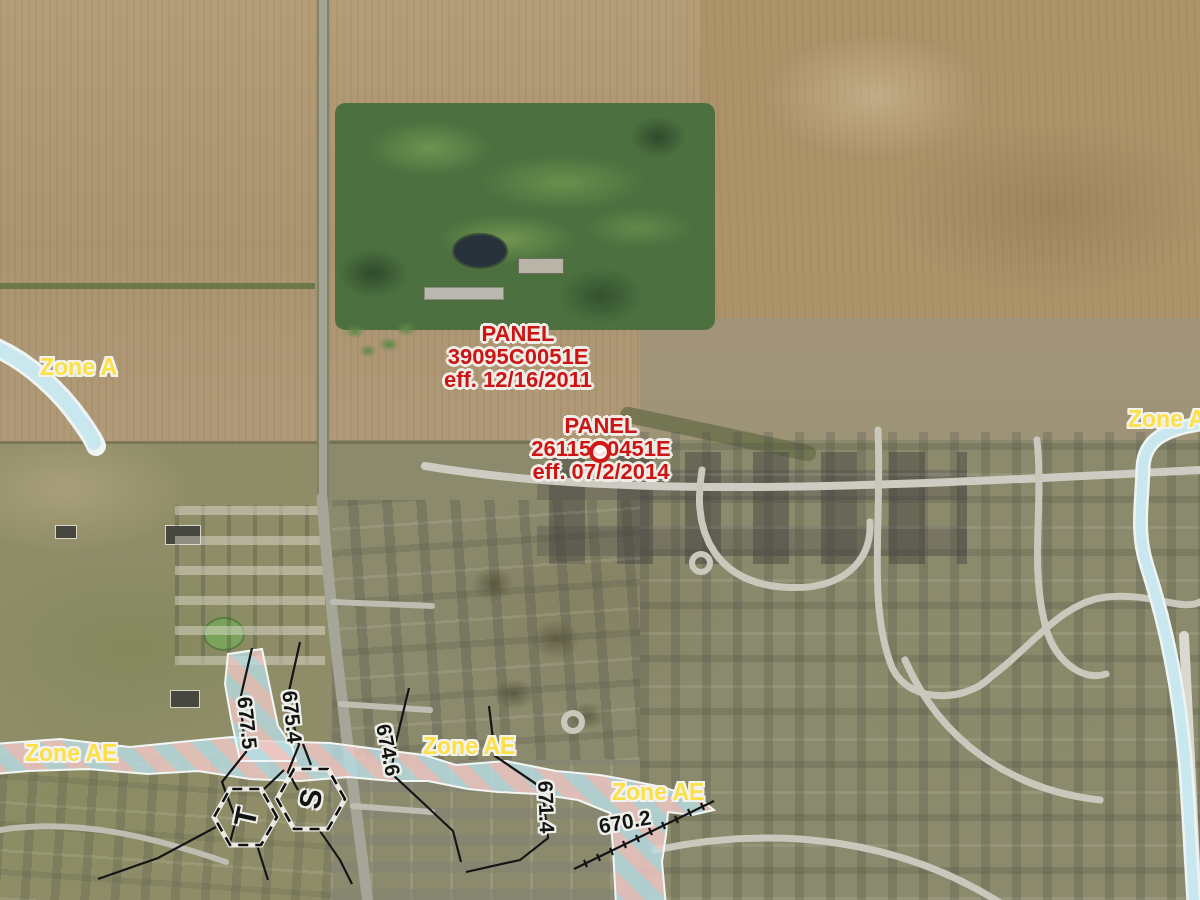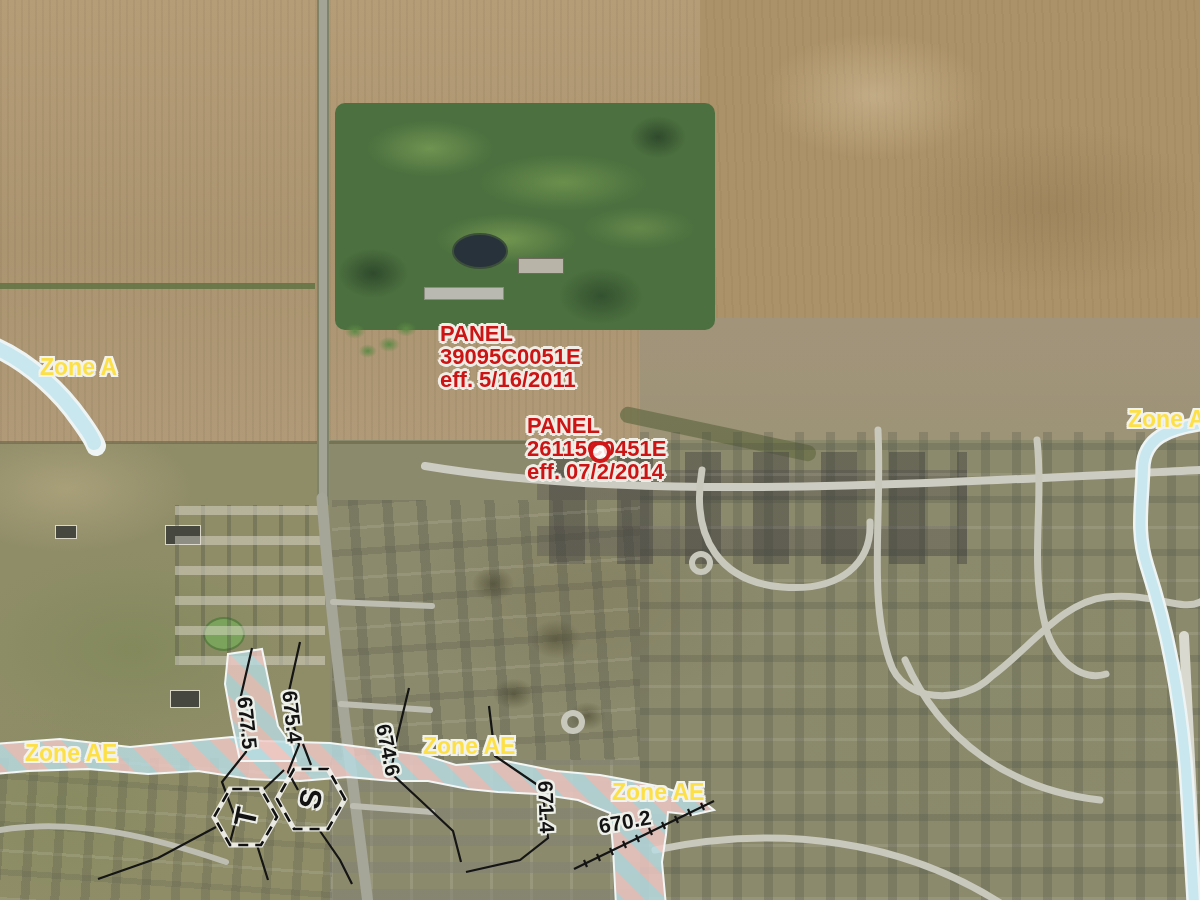--- a/index.html
+++ b/index.html
@@ -139,21 +139,21 @@
       -2px -2px 0 #eef0ea, 2px -2px 0 #eef0ea, -2px 2px 0 #eef0ea, 2px 2px 0 #eef0ea,
       0 -2px 0 #eef0ea, 0 2px 0 #eef0ea, -2px 0 0 #eef0ea, 2px 0 0 #eef0ea;
   }
   .xsec-letter {
     position:absolute; white-space:nowrap; color:#131313;
     font-weight:bold; font-size:30px;
     text-shadow:
       -2px -2px 0 #edeee8, 2px -2px 0 #edeee8, -2px 2px 0 #edeee8, 2px 2px 0 #edeee8;
   }
   .panel-block {
-    position:absolute; color:#cc1414;
+    position:absolute; text-align:center; color:#cc1414;
     font-weight:bold; font-size:22px; line-height:23px;
     text-shadow:
       -2px -2px 0 #f0ede6, 2px -2px 0 #f0ede6, -2px 2px 0 #f0ede6, 2px 2px 0 #f0ede6,
       0 -3px 0 #f0ede6, 0 3px 0 #f0ede6, -3px 0 0 #f0ede6, 3px 0 0 #f0ede6;
   }
   .map-pin-ring {
     position:absolute; left:589px; top:441px; width:22px; height:22px;
     border:4.5px solid #d01818; border-radius:50%;
     background:rgba(255,255,255,.85);
   }
@@ -249,21 +249,21 @@
 
   <div class="label" style="left:40px;  top:354px;">Zone A</div>
   <div class="label" style="left:1128px;top:406px;">Zone A</div>
   <div class="label" style="left:25px;  top:740px;">Zone AE</div>
   <div class="label" style="left:423px; top:733px;">Zone AE</div>
   <div class="label" style="left:612px; top:779px;">Zone AE</div>
 
   <div class="panel-block" style="left:440px; top:322px; width:156px;">
     <div>PANEL</div>
     <div>39095C0051E</div>
-    <div>eff. 5/16/2011</div>
+    <div>eff. 12/16/2011</div>
   </div>
   <div class="panel-block" style="left:527px; top:414px; width:148px;">
     <div>PANEL</div>
     <div>26115C0451E</div>
     <div>eff. 07/2/2014</div>
   </div>
   <div class="map-pin-ring"></div>
 
   <div class="bfe" style="left:247px; top:723px; transform:translate(-50%,-50%) rotate(84deg);">677.5</div>
   <div class="bfe" style="left:292px; top:717px; transform:translate(-50%,-50%) rotate(84deg);">675.4</div>

